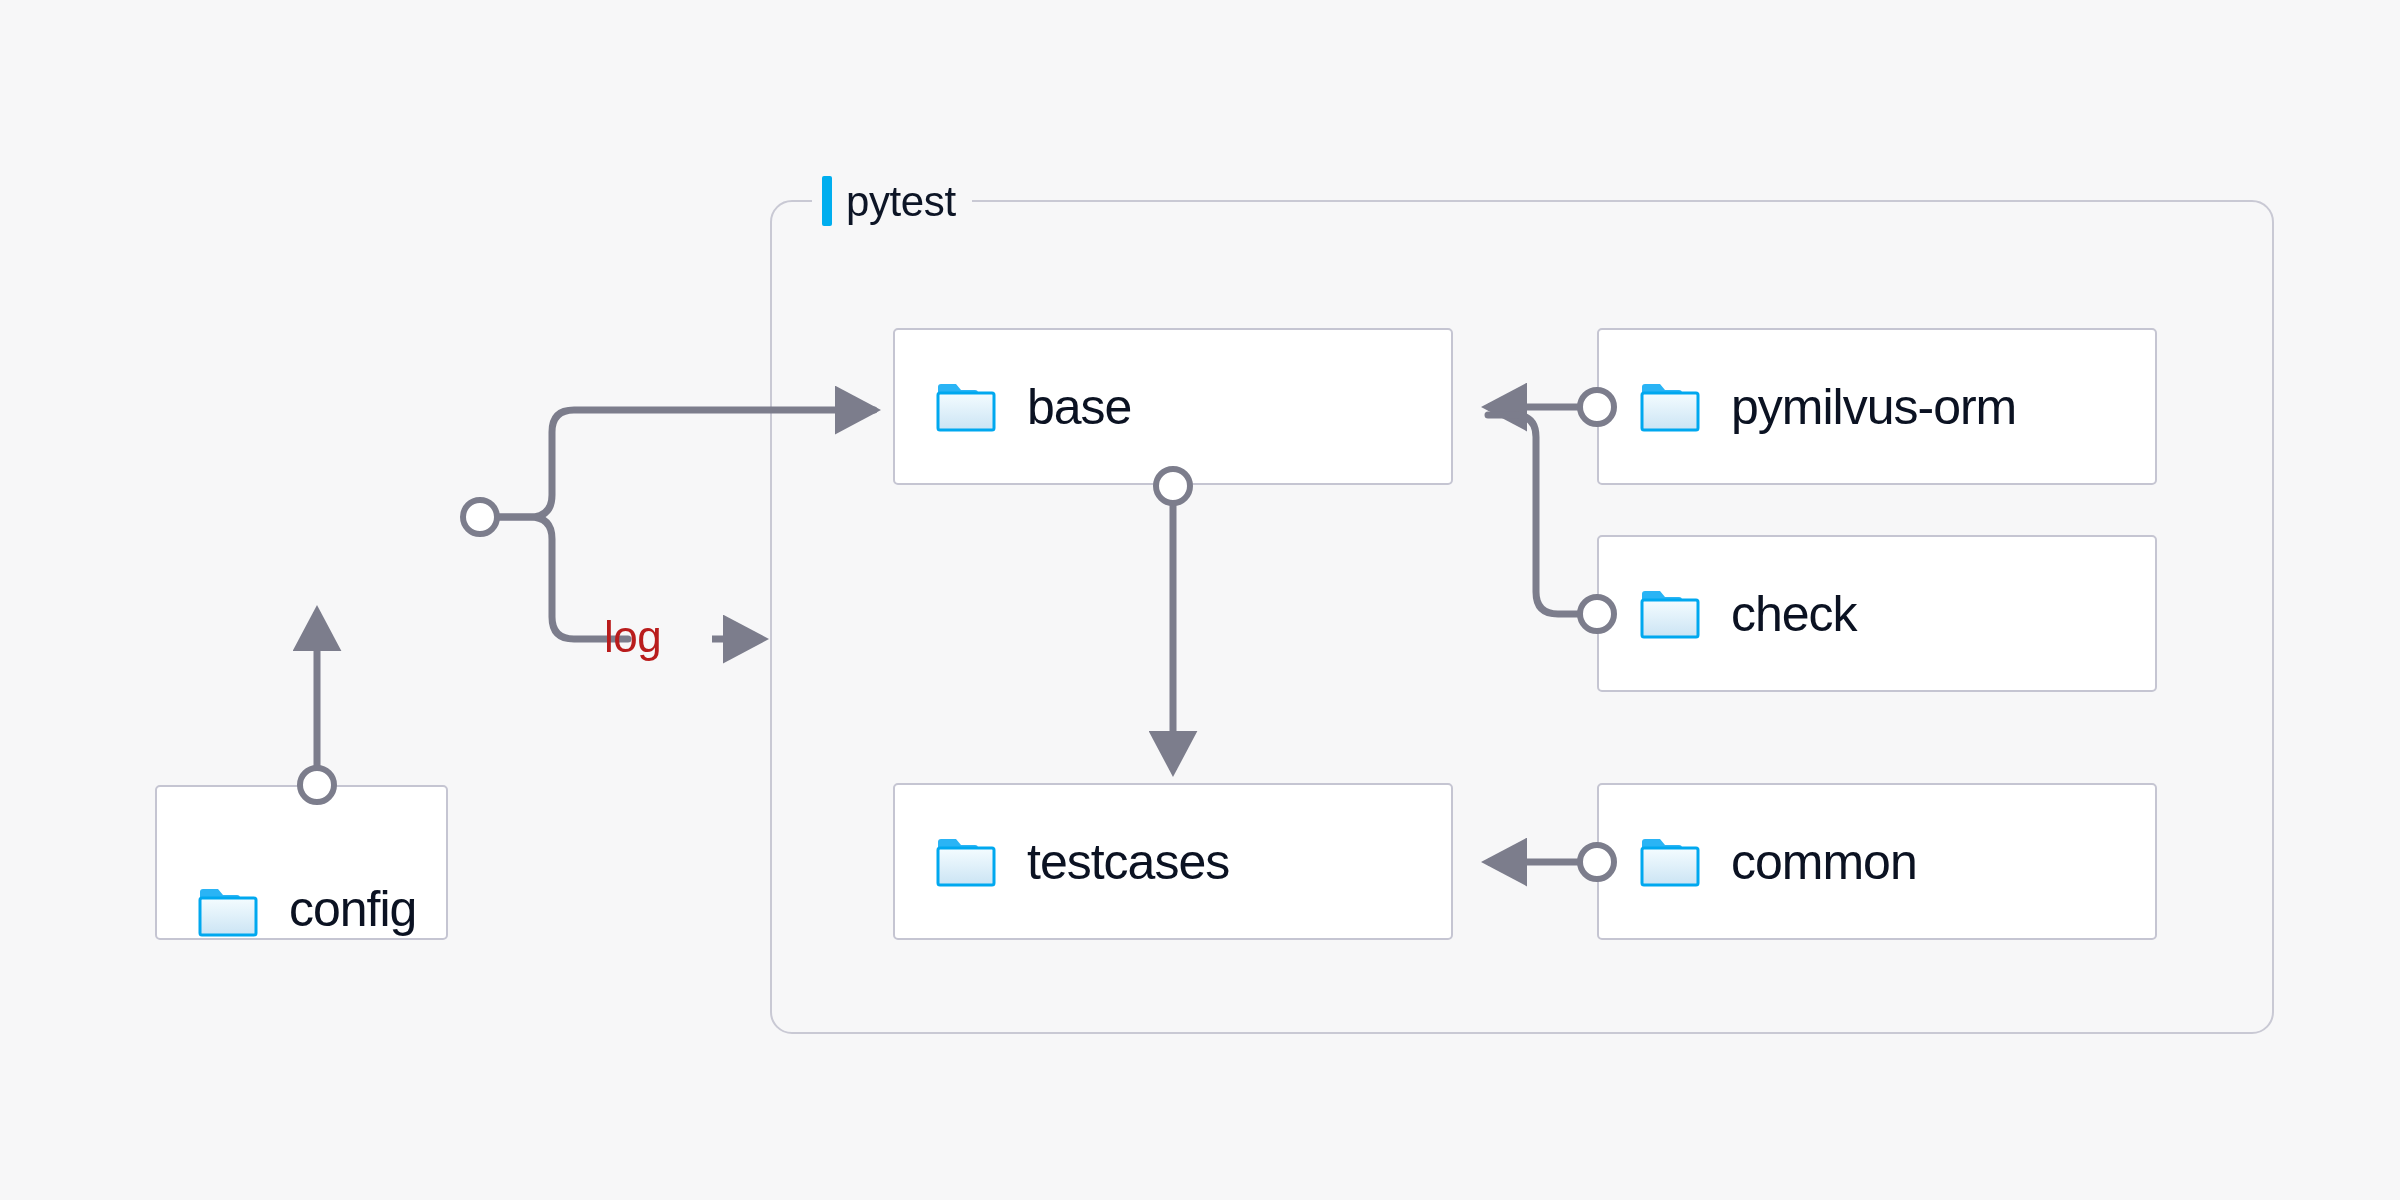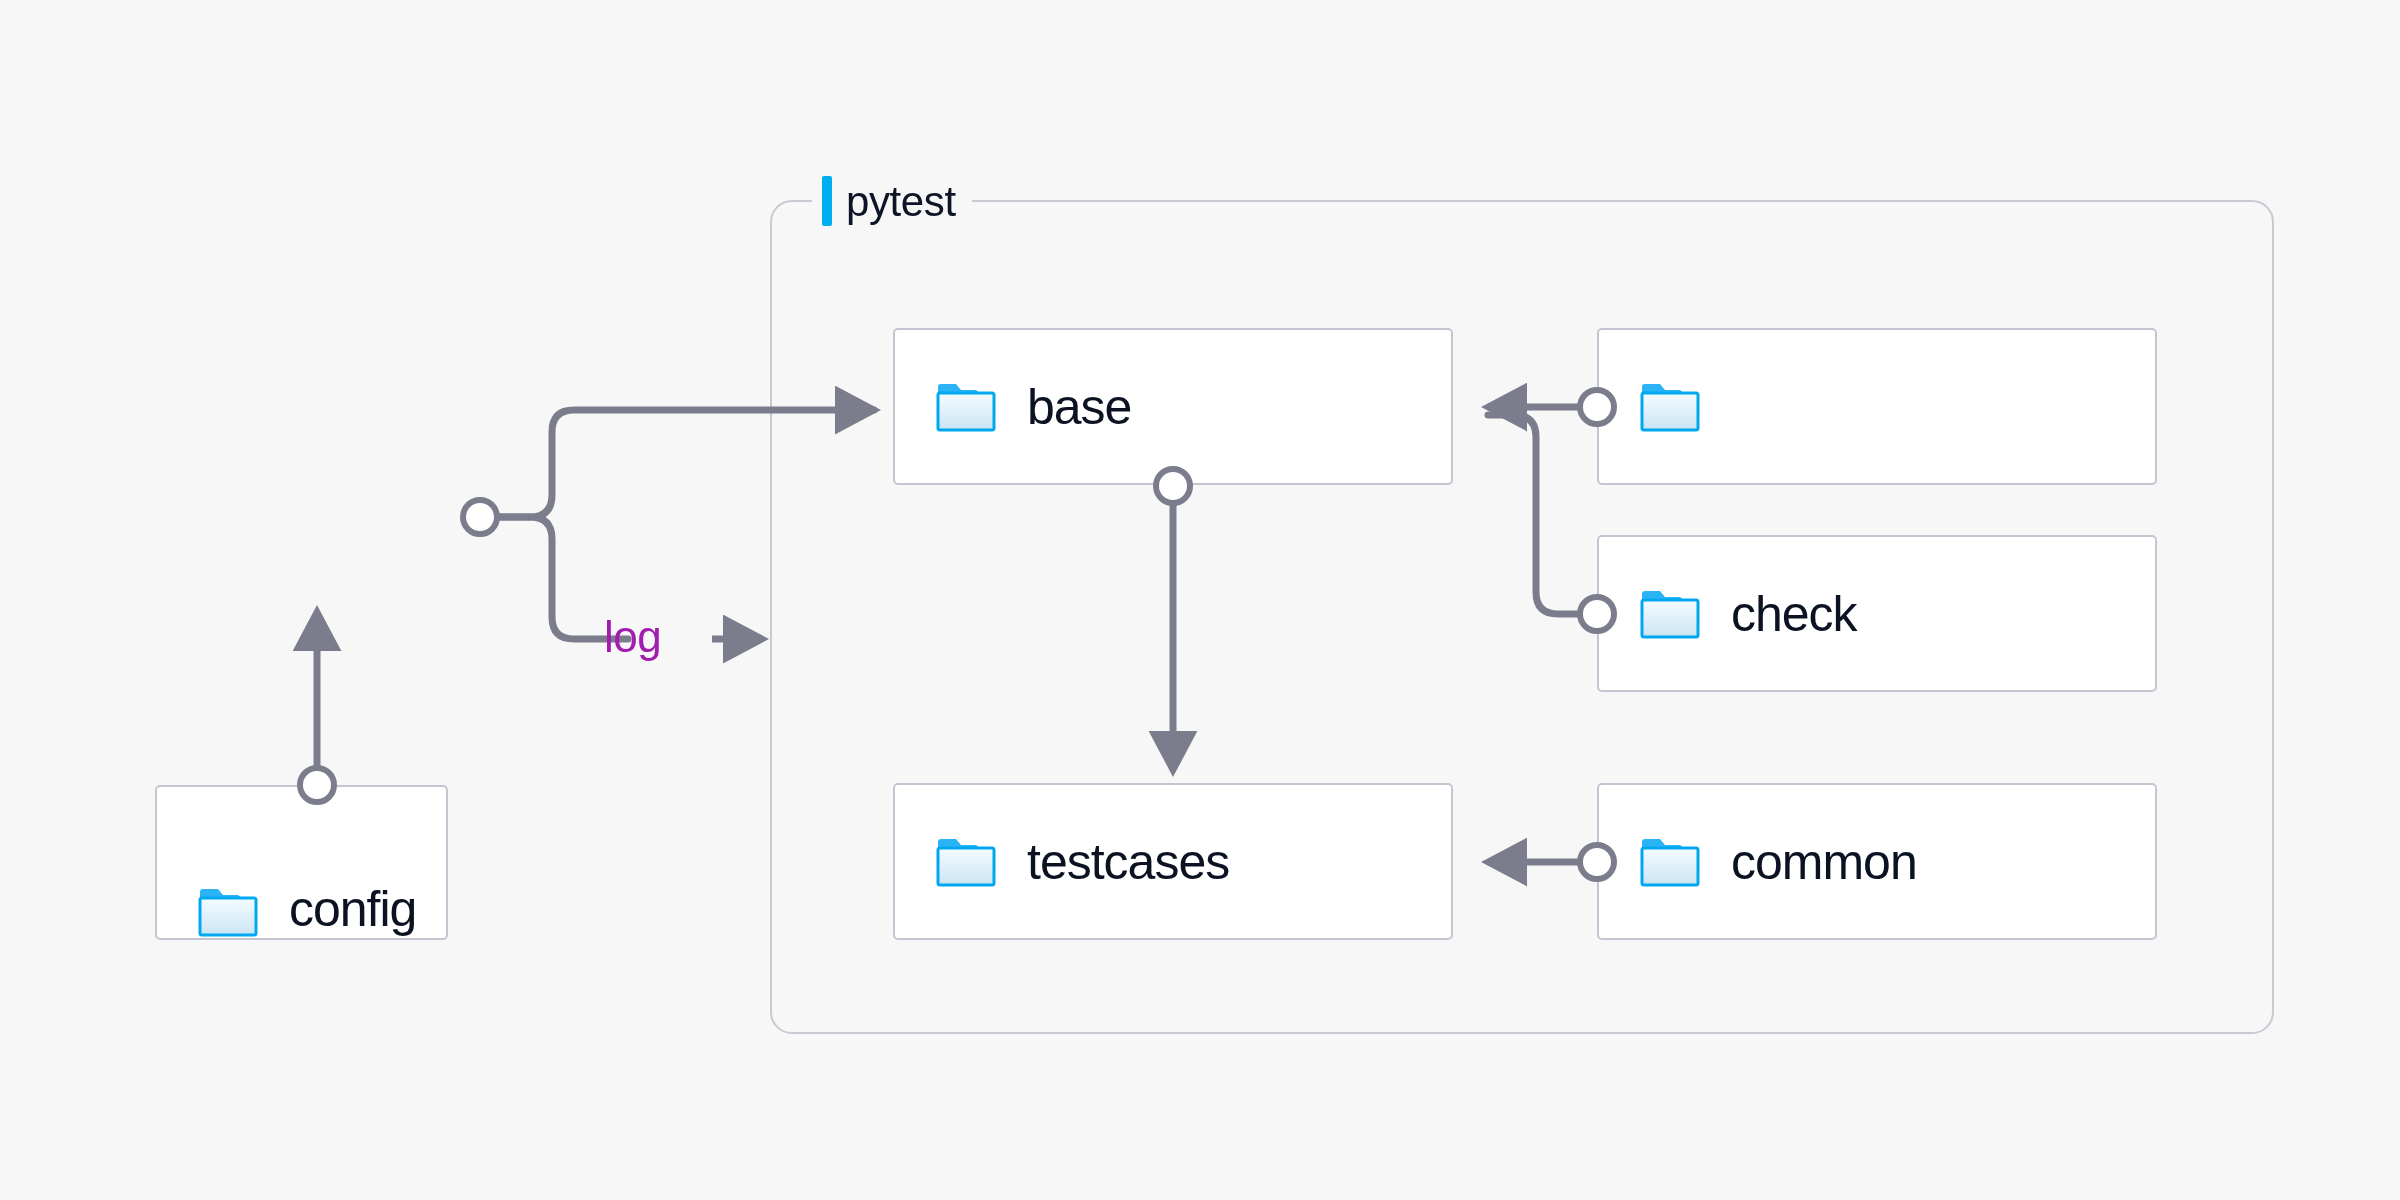--- a/index.html
+++ b/index.html
@@ -56,21 +56,21 @@
     letter-spacing:-1px;
     white-space:nowrap;
     margin-left:30px;
   }
   .folder{flex:0 0 auto;width:62px;height:52px;position:relative;}
 
   
   .edge-label{
     position:absolute;
     font-size:44px;
-    color:#a21caf;
+    color:#b91c1c;
     letter-spacing:-0.5px;
     z-index:3;
     white-space:nowrap;
   }
 </style>
 </head>
 <body>
 
 <div id="stage">
 
@@ -177,20 +177,21 @@
         <path d="M3,10 L3,6 Q3,3 6,3 L21,3 L26,9 L40,9 Q43,9 43,12 L43,14 L3,14 Z" fill="#2ab4f5"></path>
         <rect x="3" y="12" width="56" height="37" rx="2" fill="url(#fgrad6)" stroke="#00a8ef" stroke-width="3"></rect>
         <defs>
             <linearGradient id="fgrad6" x1="0" y1="0" x2="0" y2="1">
           <stop offset="0%" stop-color="#f4fcff"></stop>
               <stop offset="100%" stop-color="#cbe4f4"></stop>
         </linearGradient>
           </defs>
       </svg>
     </span>
+    <span class="label">pymilvus-orm</span>
   </div>
 
   <div class="node" style="left:1597px;top:535px;width:560px;height:157px;">
     <span class="folder">
       <svg viewBox="0 0 62 52" width="62" height="52">
         <path d="M3,10 L3,6 Q3,3 6,3 L21,3 L26,9 L40,9 Q43,9 43,12 L43,14 L3,14 Z" fill="#2ab4f5"></path>
         <rect x="3" y="12" width="56" height="37" rx="2" fill="url(#fgrad7)" stroke="#00a8ef" stroke-width="3"></rect>
         <defs>
             <linearGradient id="fgrad7" x1="0" y1="0" x2="0" y2="1">
           <stop offset="0%" stop-color="#f4fcff"></stop>

